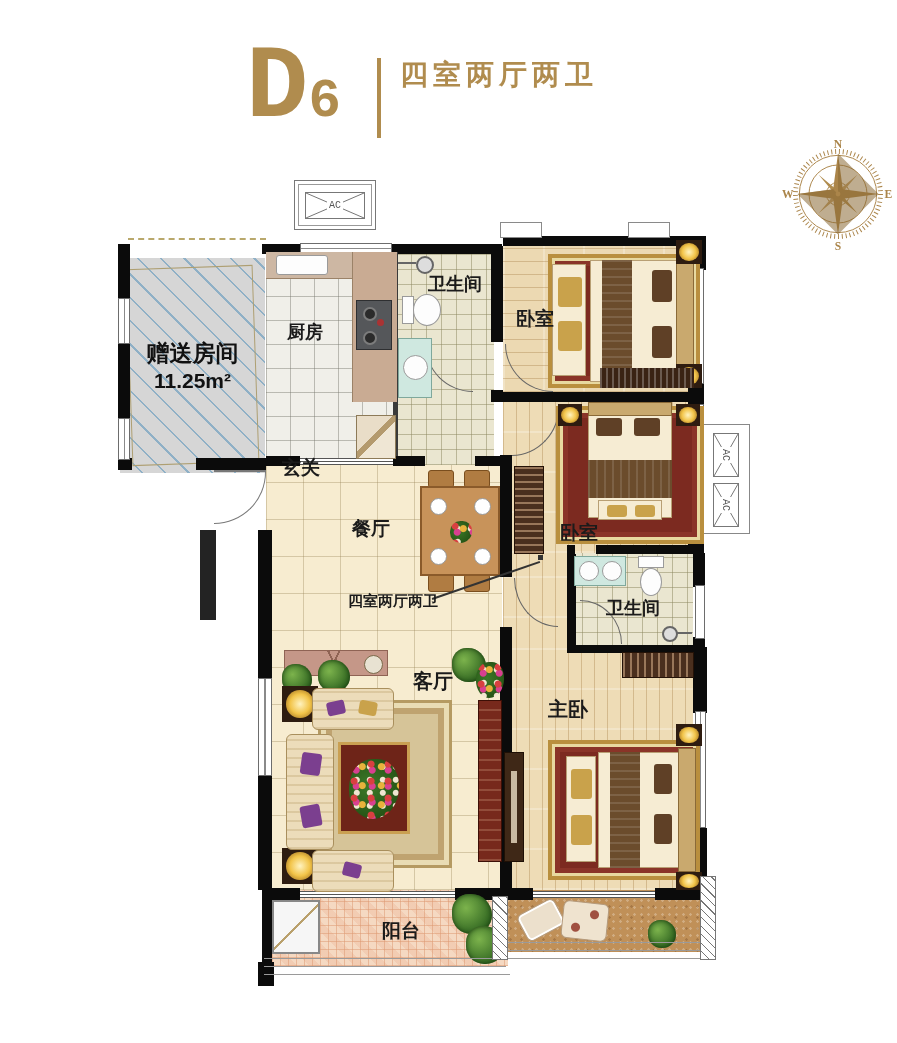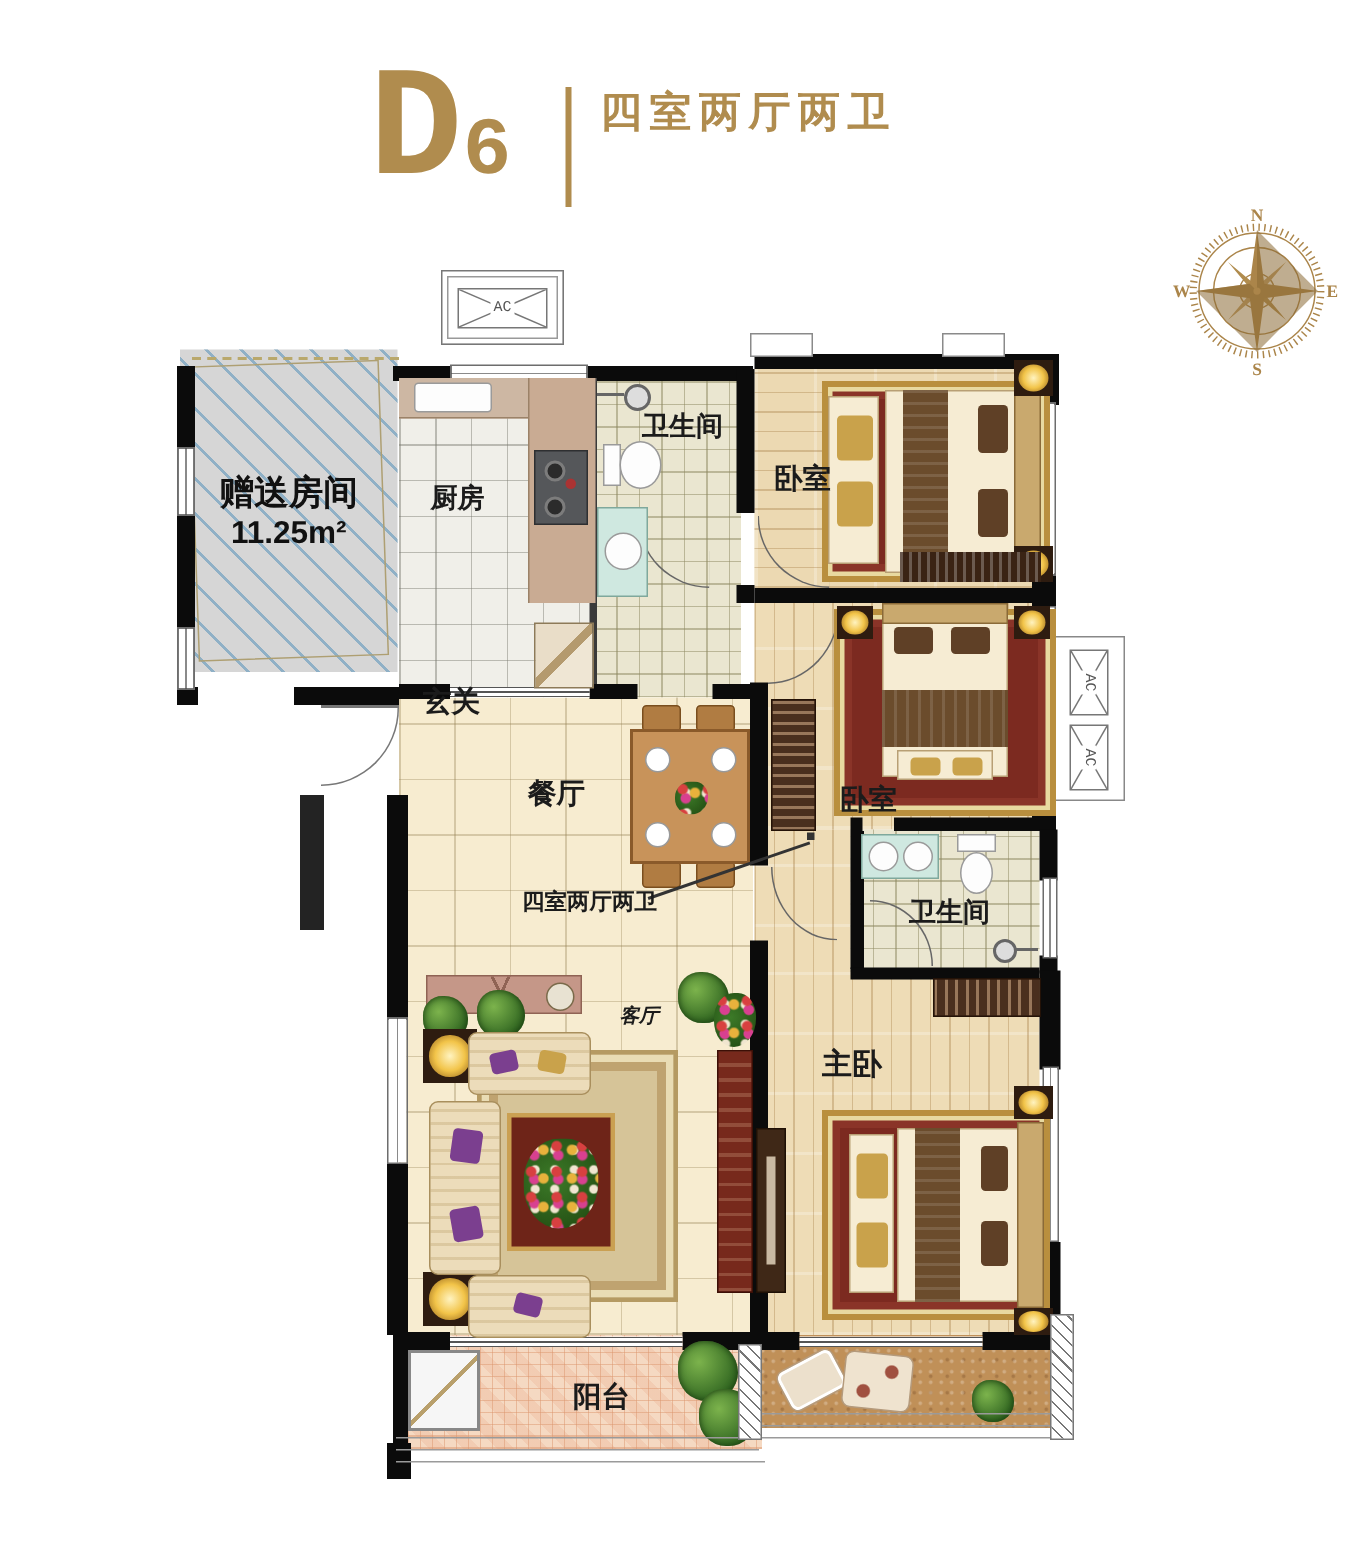--- a/index.html
+++ b/index.html
@@ -129,21 +129,21 @@
       <polygon points="0,-42 5,-5 42,0 5,5 0,42 -5,5 -42,0 -5,-5" fill="#ab854a"></polygon>
       <polygon points="0,-42 5,-5 0,0 0,-42 42,0 5,5 0,0 42,0 0,42 -5,5 0,0 0,42 -42,0 -5,-5 0,0" fill="#8a6a34" opacity="0.55"></polygon>
       <circle r="2.5" fill="#ab854a"></circle>
       <text x="0" y="-48" text-anchor="middle" font-size="12" font-family="Liberation Serif,serif" font-weight="bold" fill="#ab854a">N</text>
       <text x="52" y="4" text-anchor="middle" font-size="12" font-family="Liberation Serif,serif" font-weight="bold" fill="#ab854a">E</text>
       <text x="0" y="58" text-anchor="middle" font-size="12" font-family="Liberation Serif,serif" font-weight="bold" fill="#ab854a">S</text>
       <text x="-52" y="4" text-anchor="middle" font-size="12" font-family="Liberation Serif,serif" font-weight="bold" fill="#ab854a">W</text>
     </svg>
   </div>
 
-  <div class="abs hatch" style="left:120px;top:233px;width:145px;height:215px;">
+  <div class="abs hatch" style="left:120px;top:258px;width:145px;height:215px;">
     <div class="abs hatch-outline" style="left:9px;top:9px;right:9px;bottom:9px;"></div>
     <div class="gift-label abs" style="inset:0;">
       <div style="font-size:23px;">赠送房间</div>
       <div style="font-size:21px;">11.25m²</div>
     </div>
   </div>
   <div class="abs tile-k" style="left:266px;top:252px;width:130px;height:213px;"></div>
   <div class="abs tile-b" style="left:396px;top:252px;width:98px;height:213px;"></div>
   <div class="abs woodh" style="left:503px;top:246px;width:189px;height:146px;"></div>
   <div class="abs tile-h" style="left:266px;top:465px;width:236px;height:425px;"></div>
@@ -369,19 +369,19 @@
 
   <div class="abs leader" style="left:432px;top:598px;width:114px;transform:rotate(-19deg);"></div>
   <div class="abs" style="left:538px;top:555px;width:5px;height:5px;background:#333;"></div>
 
   <div class="abs rlabel" style="left:287px;top:320px;font-size:18px;">厨房</div>
   <div class="abs rlabel" style="left:428px;top:272px;font-size:18px;">卫生间</div>
   <div class="abs rlabel" style="left:516px;top:306px;font-size:19px;">卧室</div>
   <div class="abs rlabel" style="left:282px;top:455px;font-size:19px;">玄关</div>
   <div class="abs rlabel" style="left:352px;top:516px;font-size:19px;">餐厅</div>
   <div class="abs rlabel" style="left:348px;top:592px;font-size:15px;">四室两厅两卫</div>
-  <div class="abs rlabel" style="left:413px;top:668px;font-size:13px;font-style:italic;">客厅</div>
+  <div class="abs rlabel" style="left:413px;top:668px;font-size:20px;">客厅</div>
   <div class="abs rlabel" style="left:560px;top:520px;font-size:19px;">卧室</div>
   <div class="abs rlabel" style="left:606px;top:596px;font-size:18px;">卫生间</div>
   <div class="abs rlabel" style="left:548px;top:696px;font-size:20px;">主卧</div>
   <div class="abs rlabel" style="left:382px;top:918px;font-size:19px;">阳台</div>
 
 </div>
 
 </body></html>

